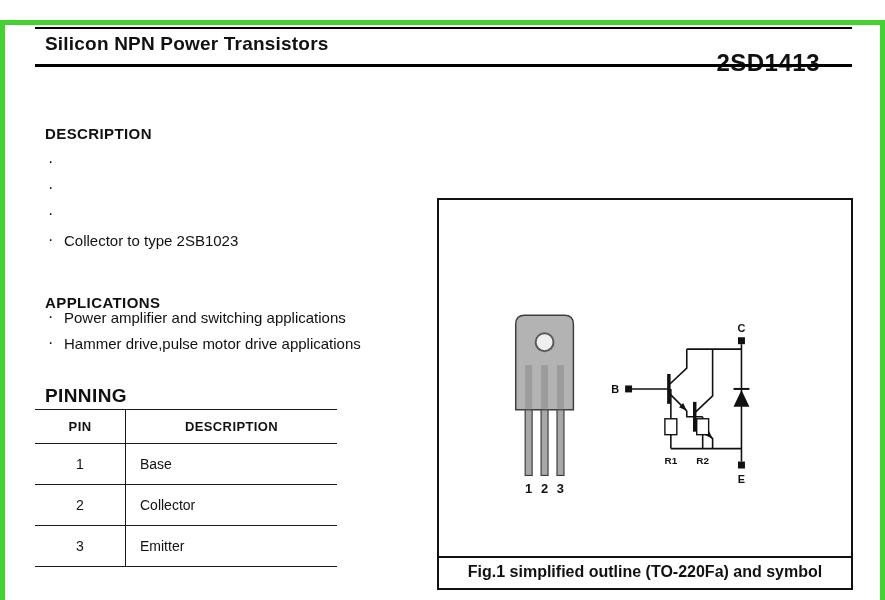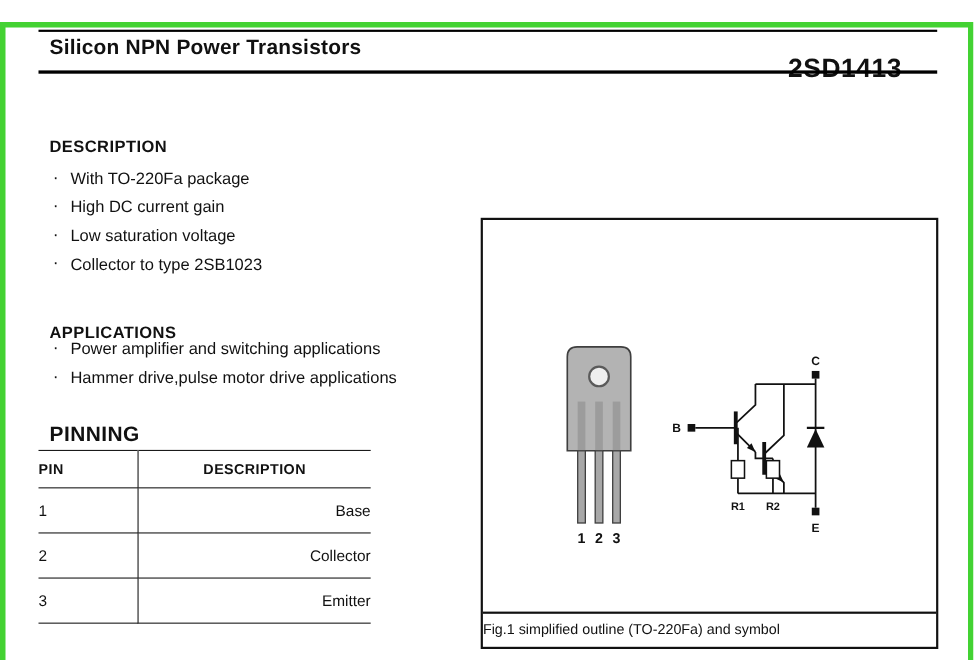--- a/index.html
+++ b/index.html
@@ -52,40 +52,40 @@
     border-collapse:collapse;
     border-top:1.5px solid #1a1a1a;
   }
   .pin-table th, .pin-table td {
     border-bottom:1.5px solid #1a1a1a;
     padding:0;
   }
   .pin-table .col-pin {
     width:90px;
     border-right:1.5px solid #1a1a1a;
-    text-align:left;
+    text-align:center;
   }
   .pin-table th { height:33px; font-size:13px; letter-spacing:0.4px; }
   .pin-table td { height:40px; font-size:14px; }
-  .pin-table .cell-desc { text-align:right; padding-left:14px; }
+  .pin-table .cell-desc { text-align:left; padding-left:14px; }
 
   .figure-box {
     position:absolute; left:432px; top:173px;
     width:416px; height:392px;
     box-sizing:border-box;
     border:2px solid #111111;
     display:flex; flex-direction:column;
   }
   .fig-canvas { flex:1 1 auto; position:relative; }
   .fig-canvas svg { position:absolute; left:0; top:0; width:100%; height:100%; }
   .fig-caption {
     flex:0 0 30px;
     border-top:2px solid #111111;
-    font-size:13px; font-weight:normal;
-    line-height:28px;
+    font-size:16px; font-weight:bold;
+    text-align:center; line-height:28px;
   }
 
   svg text {
     font-family:"Liberation Sans", sans-serif;
     fill:#111; stroke:none; font-weight:bold;
   }
 </style>
 </head>
 <body>
 
@@ -95,29 +95,26 @@
 
   <div class="title">Silicon NPN Power Transistors</div>
   <div class="part-number">2SD1413</div>
 
   <div class="rule rule-header"></div>
 
   <div class="section-heading h-description">DESCRIPTION</div>
   <ul class="bullet-list l-description">
     <li>
       <span class="bullet">·</span>
-      <span>With TO-220Fa package</span>
-    </li>
-    <li>
-      <span class="bullet">·</span>
-      <span>High DC current gain</span>
-    </li>
-    <li>
-      <span class="bullet">·</span>
-      <span>Low saturation voltage</span>
+    </li>
+    <li>
+      <span class="bullet">·</span>
+    </li>
+    <li>
+      <span class="bullet">·</span>
     </li>
     <li>
       <span class="bullet">·</span>
       <span>Collector to type 2SB1023</span>
     </li>
   </ul>
 
   <div class="section-heading h-applications">APPLICATIONS</div>
   <ul class="bullet-list l-applications">
     <li>

